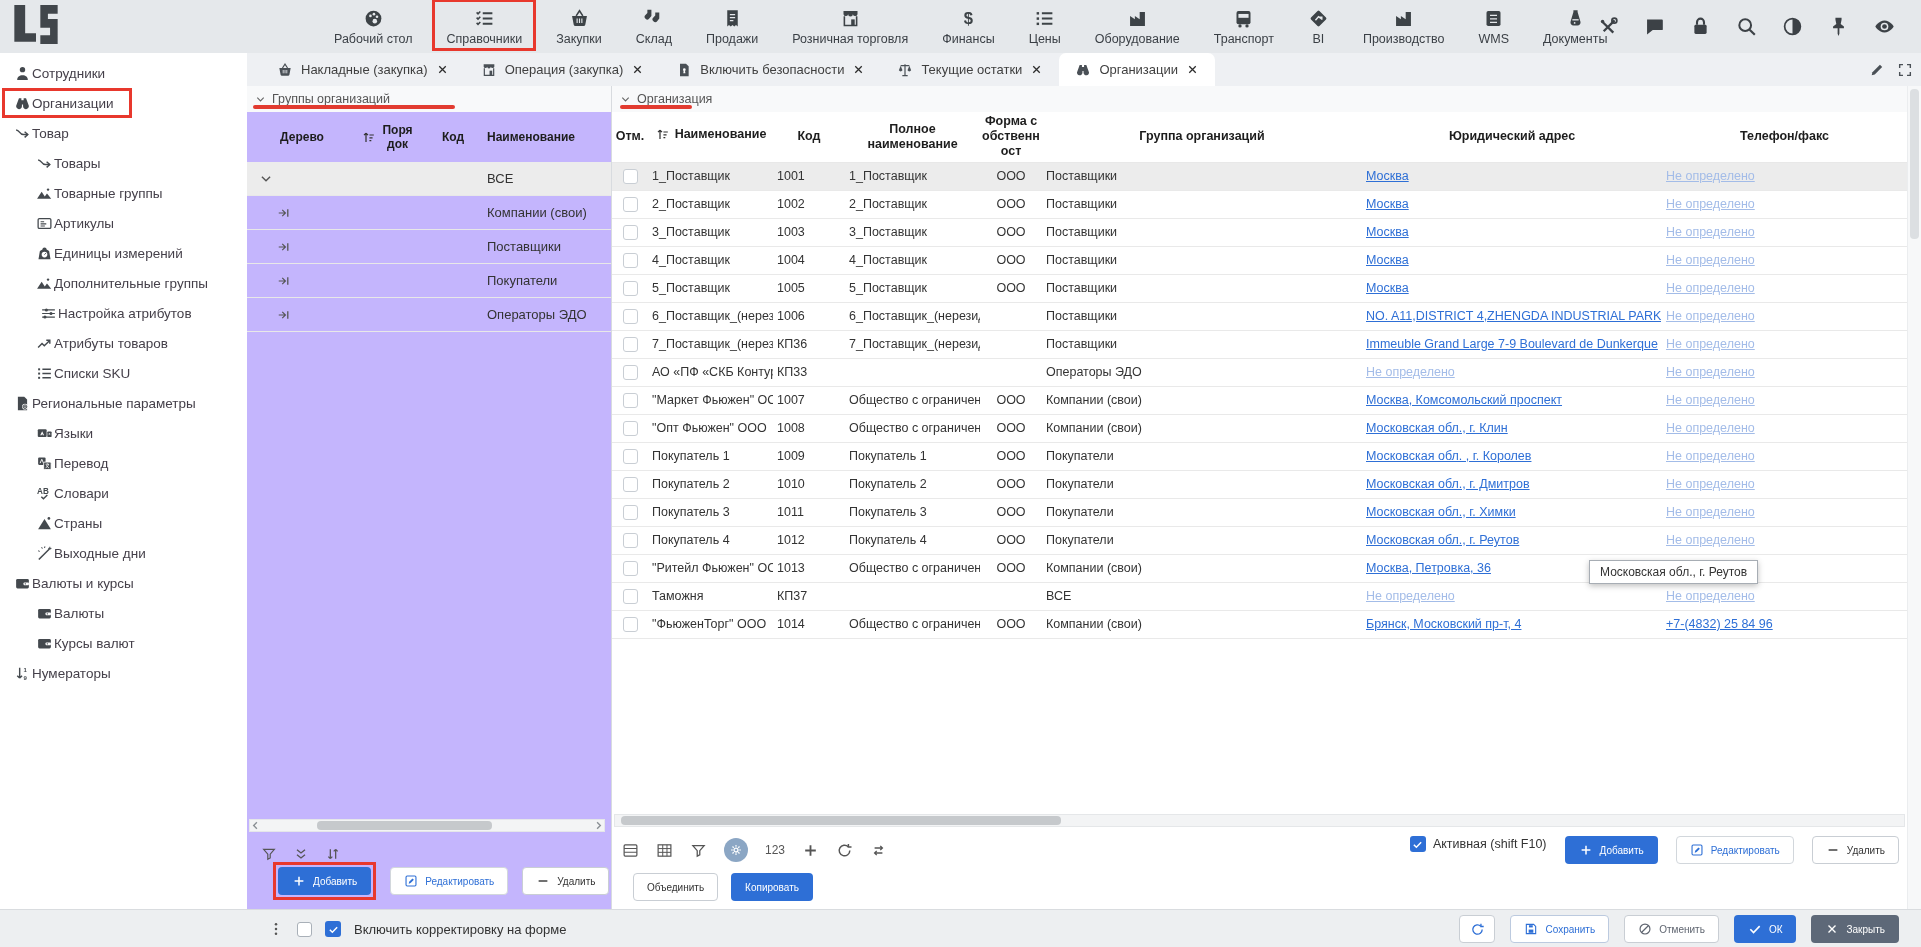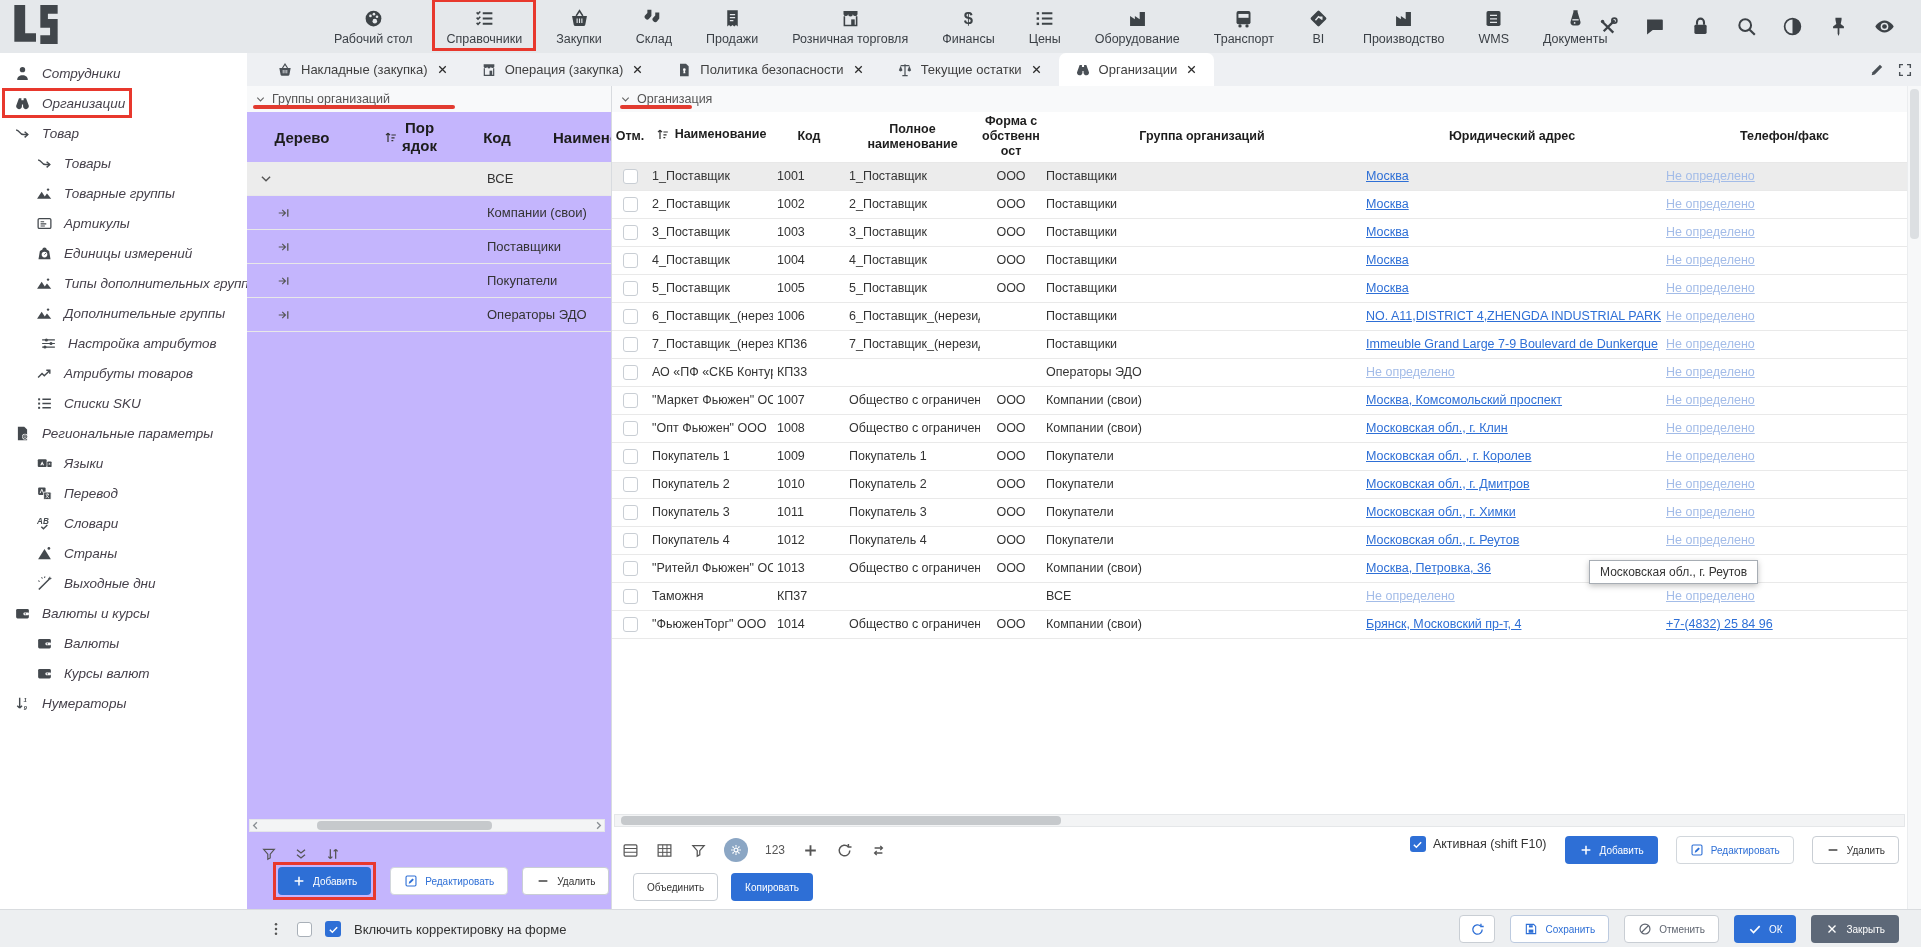--- a/index.html
+++ b/index.html
@@ -16,21 +16,21 @@
   .tb-items { position:absolute; left:330px; top:0; height:53px; display:flex; align-items:center; gap:26px; }
   .tb-item { display:flex; flex-direction:column; align-items:center; gap:3px; cursor:pointer; position:relative; padding:2px 4px; }
   .tb-item .ic { width:21px; height:21px; }
   .tb-label { font-size:12.5px; color:#3a3f45; white-space:nowrap; }
   .tb-item.hl::after { content:''; position:absolute; left:-10px; right:-10px; top:-7px; bottom:-3px; border:3px solid #e8382d; pointer-events:none; }
   .tb-right { position:absolute; right:26px; top:0; height:53px; display:flex; align-items:center; gap:25px; }
   .tb-right .ic { width:21px; height:21px; color:#3c4146; cursor:pointer; }
 
   
   .sidebar { position:absolute; left:0; top:53px; width:247px; bottom:38px; background:#fff; overflow:hidden; padding-top:5px; }
-  .side-item { position:relative; display:flex; align-items:center; gap:11px; height:30px; font-size:13.5px; color:#45404a; cursor:pointer; white-space:nowrap;font-style:italic; }
+  .side-item { position:relative; display:flex; align-items:center; gap:1px; height:30px; font-size:13.5px; color:#45404a; cursor:pointer; white-space:nowrap; }
   .side-item .ic { width:17px; height:17px; color:#44494e; }
   .side-item.hl::after { content:''; position:absolute; left:2px; width:124px; top:0px; bottom:0px; border:3px solid #e8382d; pointer-events:none; }
 
   
   .tabstrip { position:absolute; left:247px; top:53px; right:0; height:33px; background:#eef0f3; display:flex; align-items:stretch; }
   .tabs { display:flex; align-items:stretch; padding-left:14px; }
   .tab { display:flex; align-items:center; gap:8px; padding:0 16px; font-size:13px; color:#3f3f3f; cursor:pointer; white-space:nowrap; }
   .tab .ic { width:16px; height:16px; color:#4a5056; }
   .tab .tab-x { width:13px; height:13px; color:#2c2c2c; }
   .tab.active { background:#fff; border-radius:7px 7px 0 0; }
@@ -38,21 +38,21 @@
   .strip-icons .ic { width:16px; height:16px; color:#4a5056; cursor:pointer; }
 
   
   .panel-title { position:relative; height:26px; display:flex; align-items:center; gap:6px; padding-left:8px; font-size:12.5px; color:#555; background:#f8f9fa; }
   .panel-title .ic { width:11px; height:11px; color:#666; }
   .red-underline { position:absolute; top:19px; height:4px; background:#e23b30; border-radius:2px; pointer-events:none; }
 
   
   .groups-panel { position:absolute; left:247px; top:86px; width:365px; bottom:38px; background:#c4b5fd; border-right:1px solid #d8dbdf; }
   .g-underline { left:6px; width:202px; }
-  .g-header { display:flex; height:50px; align-items:center; font-size:15px; font-weight:bold; color:#1d1d1d;gap:22px; }
+  .g-header { display:flex; height:50px; align-items:center; font-size:12px; font-weight:bold; color:#1d1d1d; }
   .g-h { display:flex; align-items:center; justify-content:center; text-align:center; }
   .g-h1 { width:110px; } .g-h2 { width:62px; gap:4px; } .g-h2 .lbl { width:36px; word-break:break-all; line-height:1.2; }
   .g-h3 { width:68px; } .g-h4 { flex:1; justify-content:flex-start; overflow:hidden; white-space:nowrap; }
   .g-h .ic { width:15px; height:15px; color:#333; }
   .g-rows {}
   .g-row { display:flex; align-items:center; height:34px; border-bottom:1px solid #e8e8e8; font-size:13px; color:#333; cursor:pointer; }
   .g-row.selected { background:#ececec; }
   .g-c1 { width:110px; display:flex; align-items:center; }
   .g-c2 { width:62px; } .g-c3 { width:68px; }
   .g-c4 { flex:1; overflow:hidden; white-space:nowrap; }
@@ -382,29 +382,20 @@
         </span>
        <span>Единицы измерений</span>
      </div>
       <div class="side-item" style="padding-left:36px">
        <span class="ic ">
           <svg viewBox="0 0 24 24">
             <path d="M1.5 19.5l6.5-10 4.4 6.6 3.1-4.1 6 7.5z" fill="currentColor"></path>
             <circle cx="17" cy="6.5" r="1.7" fill="currentColor"></circle>
           </svg>
         </span>
-       <span>Типы дополнительных групп</span>
-     </div>
-      <div class="side-item" style="padding-left:36px">
-       <span class="ic ">
-          <svg viewBox="0 0 24 24">
-            <path d="M1.5 19.5l6.5-10 4.4 6.6 3.1-4.1 6 7.5z" fill="currentColor"></path>
-            <circle cx="17" cy="6.5" r="1.7" fill="currentColor"></circle>
-          </svg>
-        </span>
        <span>Дополнительные группы</span>
      </div>
       <div class="side-item" style="padding-left:40px">
        <span class="ic ">
           <svg viewBox="0 0 24 24">
             <path d="M3 7h18M3 12h18M3 17h18" stroke="currentColor" stroke-width="1.7"></path>
             <circle cx="9" cy="7" r="2.2" fill="currentColor"></circle>
             <circle cx="15.5" cy="12" r="2.2" fill="currentColor"></circle>
             <circle cx="7" cy="17" r="2.2" fill="currentColor"></circle>
           </svg>
@@ -566,21 +557,21 @@
           </span>
      </div>
         <div class="tab">
        <span class="ic ">
             <svg viewBox="0 0 24 24">
               <path d="M6 2.5h9l4 4V21.5H6z" fill="currentColor"></path>
               <circle cx="12.5" cy="11.5" r="2" fill="#fff"></circle>
               <path d="M11.6 12.8h1.8l.7 4.2h-3.2z" fill="#fff"></path>
             </svg>
           </span>
-       <span>Политика безопасности</span>
+       <span>Включить безопасности</span>
        <span class="ic tab-x">
             <svg viewBox="0 0 24 24">
               <path d="M6 6l12 12M18 6L6 18" stroke="currentColor" stroke-width="2.4"></path>
             </svg>
           </span>
      </div>
         <div class="tab">
        <span class="ic ">
             <svg viewBox="0 0 24 24">
               <path d="M12 3.5v17M5.5 5.5h13M8 20.5h8" stroke="currentColor" stroke-width="1.8" fill="none"></path>

